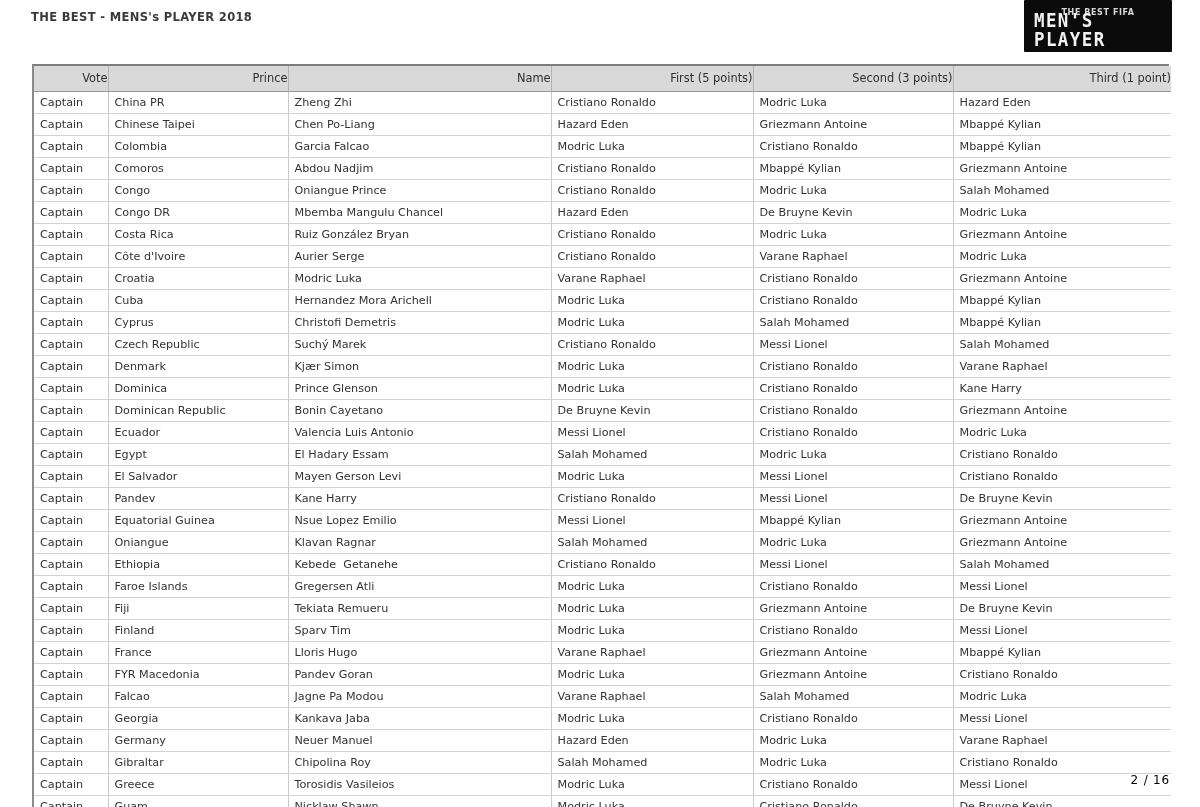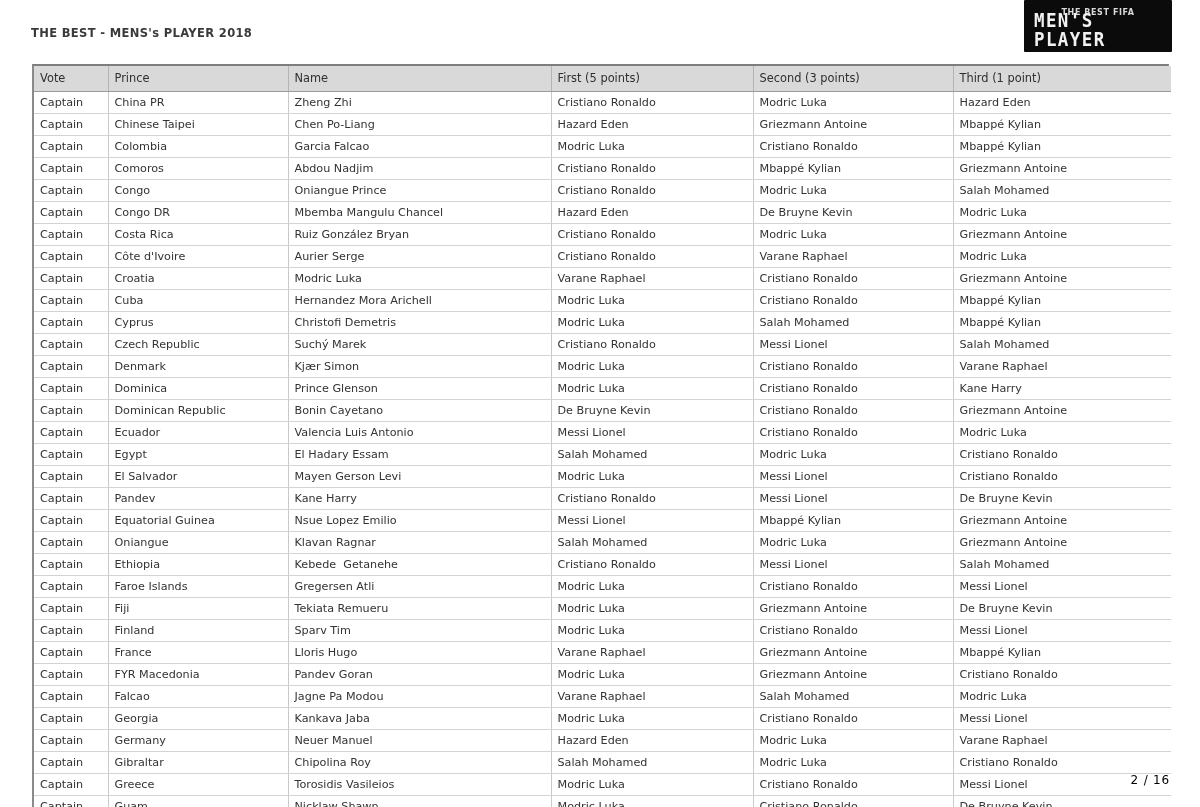--- a/index.html
+++ b/index.html
@@ -20,21 +20,21 @@
     position: relative;
     width: 1200px;
     height: 807px;
     box-sizing: border-box;
   }
 
   
   .doc-title {
     position: absolute;
     left: 31px;
-    top: 26px;
+    top: 10px;
     font-size: 11.5px;
     letter-spacing: 0.35px;
     color: #3a3a3a;
     font-weight: 600;
     white-space: nowrap;
   }
 
   .logo-box {
     position: absolute;
     right: 28px;
@@ -107,21 +107,21 @@
 
   table.vote-table col.c-vote    { width: 74px; }
   table.vote-table col.c-country { width: 180px; }
   table.vote-table col.c-name    { width: 263px; }
   table.vote-table col.c-first   { width: 202px; }
   table.vote-table col.c-second  { width: 200px; }
   table.vote-table col.c-third   { width: 218px; }
 
   table.vote-table th {
     background: #d9d9d9;
-    text-align: left;
+    text-align: right;
     font-weight: 400;
     font-size: 11.4px;
     color: #2f2f2f;
     padding: 3px 0 4px 6px;
     border-right: 1px solid #b4b4b4;
     border-bottom: 1px solid #9a9a9a;
     height: 18px;
     vertical-align: middle;
     white-space: nowrap;
     overflow: hidden;

